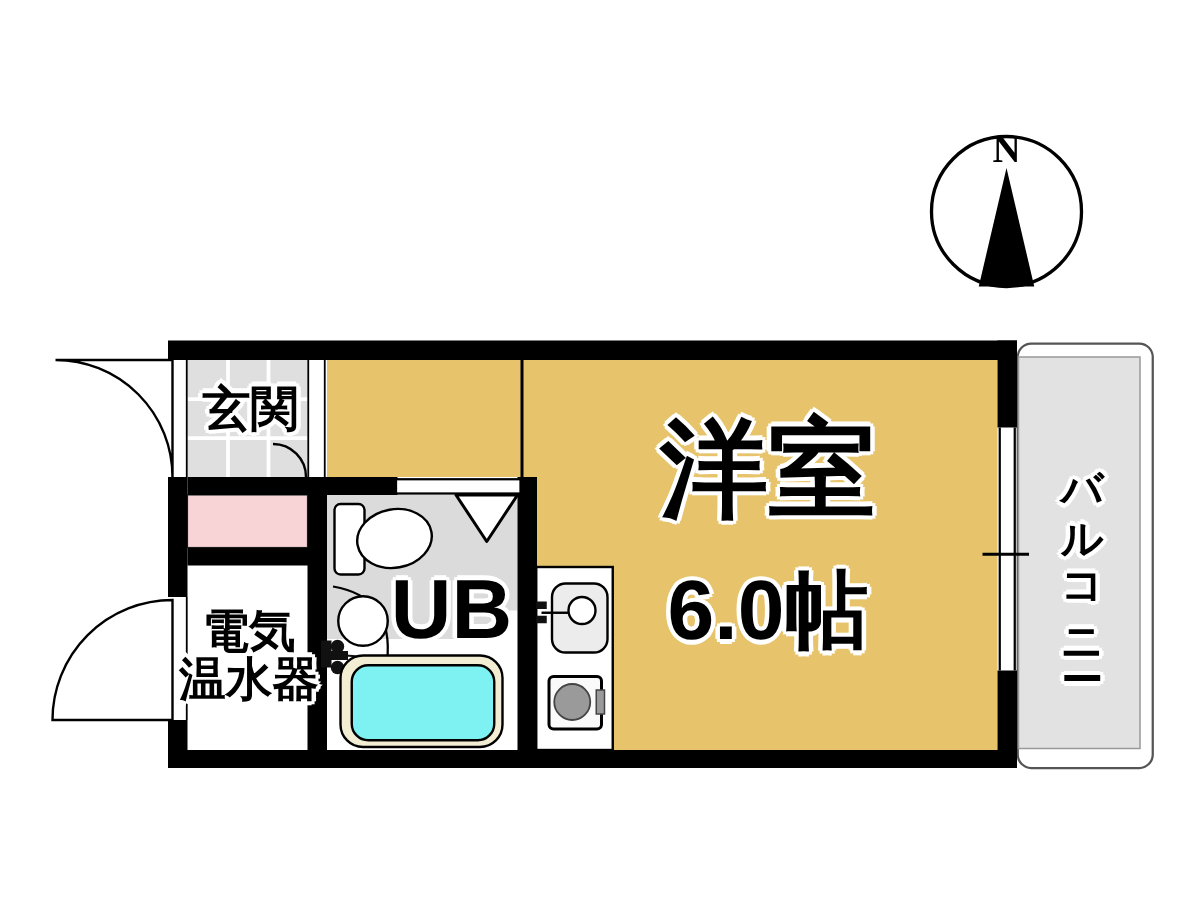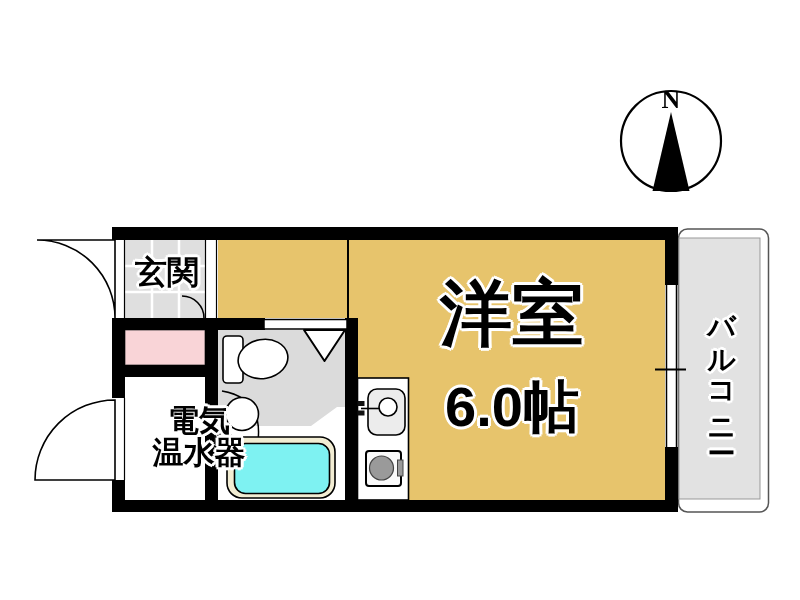--- a/index.html
+++ b/index.html
@@ -8,21 +8,21 @@
   #plan-svg{position:absolute;left:0;top:0;}
   .plan-label{position:absolute;transform:translate(-50%,-50%);color:#000;font-weight:bold;
     white-space:nowrap;text-align:center;line-height:1;
     text-shadow:-3px 0 0 #fff,3px 0 0 #fff,0 -3px 0 #fff,0 3px 0 #fff,
                 -2px -2px 0 #fff,2px -2px 0 #fff,-2px 2px 0 #fff,2px 2px 0 #fff;}
   .lbl-genkan{left:167px;top:272px;font-size:32px;}
   .lbl-living{left:512px;top:360px;}
   .lbl-living .l1{display:block;font-size:72px;line-height:64px;}
   .lbl-living .l2{display:block;font-size:56px;line-height:64px;margin-top:30px;}
   .lbl-ub{left:301px;top:406px;font-size:56px;}
-  .lbl-heater{left:166px;top:437px;font-size:31px;line-height:32px;margin-left:33px;}
+  .lbl-heater{left:166px;top:437px;font-size:31px;line-height:32px;}
   .lbl-heater span{display:block;}
   .lbl-balcony{left:721px;top:368px;font-size:28px;letter-spacing:4px;
     writing-mode:vertical-rl;text-orientation:mixed;line-height:1;}
   .lbl-n{left:671px;top:100px;font-size:26px;font-family:"Liberation Serif","DejaVu Serif",serif;
     text-shadow:none;}
 </style>
 </head>
 <body>
 
 <div id="stage">
@@ -116,20 +116,21 @@
     </g>
   </svg>
 
   <div class="plan-label lbl-genkan">玄関</div>
 
   <div class="plan-label lbl-living">
     <span class="l1">洋室</span>
     <span class="l2">6.0帖</span>
   </div>
 
+  <div class="plan-label lbl-ub">UB</div>
 
   <div class="plan-label lbl-heater">
     <span>電気</span>
     <span>温水器</span>
   </div>
 
   <div class="plan-label lbl-balcony">バルコニー</div>
 
   <div class="plan-label lbl-n">N</div>
 </div>

